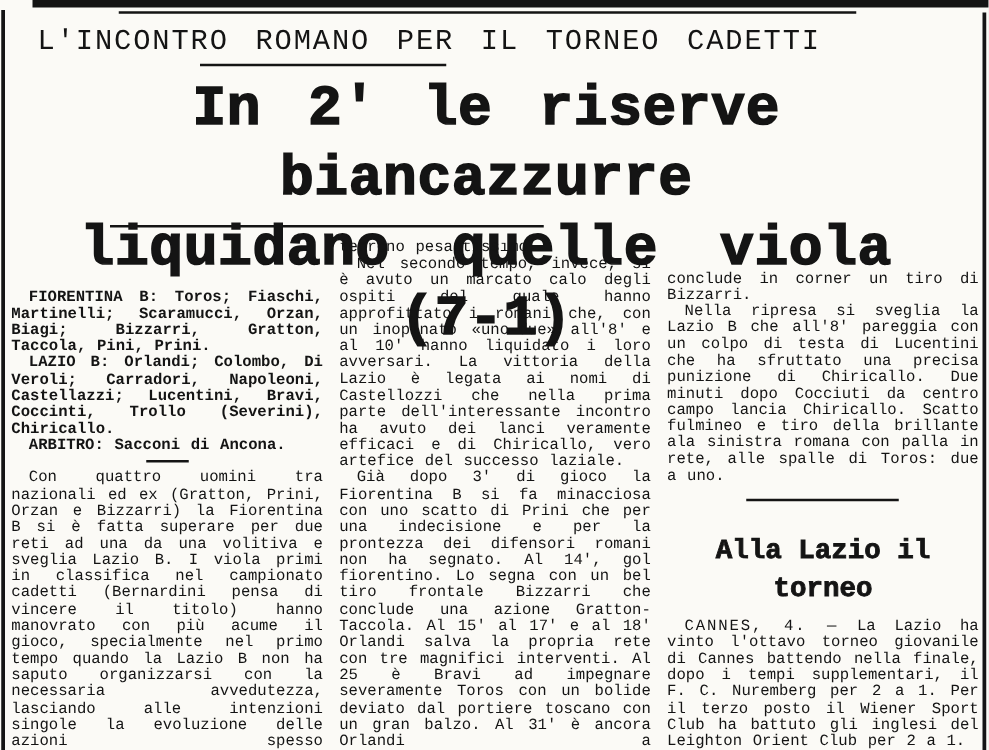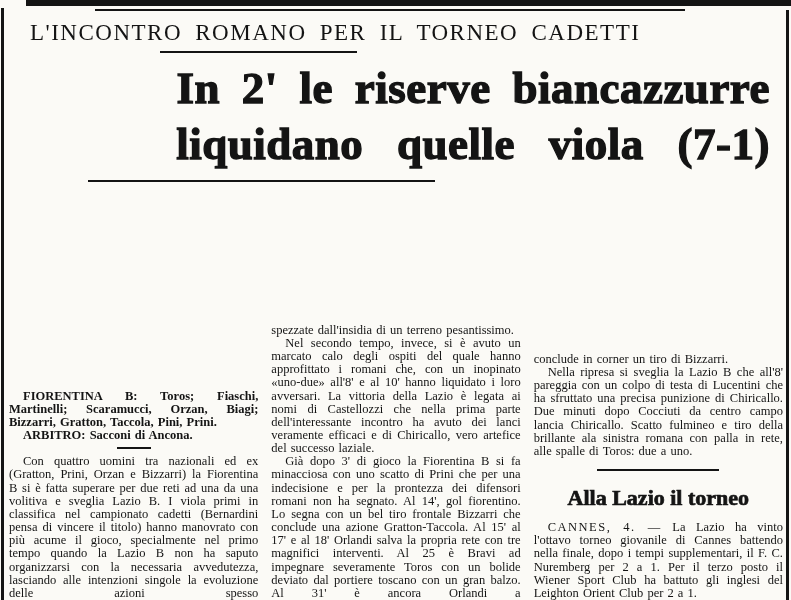--- a/index.html
+++ b/index.html
@@ -1,38 +1,38 @@
 <!DOCTYPE html>
 <html style="--ink: #141414; --paper: #fbfaf6;"><head>
 <meta charset="utf-8">
 <style>
   :root { --ink:#141414; --paper:#fbfaf6; }
   * { margin:0; padding:0; box-sizing:border-box; }
   html,body { background:#e8e6e0; }
   .page {
     position:relative; width:791px; height:600px; overflow:hidden;
     background:var(--paper); color:var(--ink);
-    font-family:Liberation Serif, serif;
+    font-family:Liberation Mono, monospace;
   }
   
   .top-bar { position:absolute; left:26px; right:0; top:0; height:6px; background:var(--ink); }
   .top-bar-thin { position:absolute; left:95px; width:590px; top:9px; height:2px; background:var(--ink); }
   .left-rule { position:absolute; left:1px; top:8px; bottom:0; width:3px; background:var(--ink); }
   .right-rule { position:absolute; right:2px; top:10px; bottom:0; width:3px; background:var(--ink); }
 
   
   .kicker {
     position:absolute; left:30px; top:20px; width:460px;
     text-align:center; font-size:23px; letter-spacing:1.5px; word-spacing:6px;
     white-space:nowrap; font-weight:500;
   }
   .kicker-underline { position:absolute; left:160px; top:51px; width:197px; height:2px; background:var(--ink); }
 
   
-  .headline { position:absolute; left:8px; right:21px; top:60px; text-align:right; font-weight:bold; }
+  .headline { position:absolute; left:8px; right:21px; top:60px; text-align:center; font-weight:bold; }
   .hl-line {
     display:block; font-size:45px; line-height:56px;
     -webkit-text-stroke:1.3px var(--ink); letter-spacing:0.5px;
   }
   .hl-line.l1 { word-spacing:10px; }
   .hl-line.l2 { word-spacing:22px; }
   .headline-rule { position:absolute; left:88px; top:180px; width:347px; height:2px; background:var(--ink); }
 
   
   .columns { position:absolute; left:5px; right:4px; top:194px; bottom:0; display:flex; overflow:hidden;align-items:flex-end; }
@@ -44,21 +44,21 @@
     text-indent:14px; word-spacing:1px;
   }
   .col p.bold { font-weight:bold; }
   .col p.noindent { text-indent:0;margin-top:44px; }
   .col p.cont { text-align-last:justify; }
 
   .dash-divider { width:34px; height:2px; background:var(--ink); margin:5px auto 6px auto; }
   .col3-divider { width:122px; height:2px; background:var(--ink); margin:11px auto 0 auto; }
 
   .subhead {
-    margin:11px 0 8px 0; text-align:center; font-weight:bold;
+    margin:24px 0 8px 0; text-align:center; font-weight:bold;
     font-size:22px; line-height:31px; -webkit-text-stroke:0.7px var(--ink);
   }
   .subhead span { display:block; }
   .dateline { letter-spacing:1.5px; }
 </style>
 </head>
 <body>
 
 <div class="page">
 
@@ -73,20 +73,21 @@
   <h1 class="headline">
     <span class="hl-line l1">In 2' le riserve biancazzurre</span>
     <span class="hl-line l2">liquidano quelle viola (7-1)</span>
   </h1>
   <div class="headline-rule"></div>
 
   <div class="columns">
 
     <div class="col">
       <p class="bold">FIORENTINA B: Toros; Fiaschi, Martinelli; Scaramucci, Orzan, Biagi; Bizzarri, Gratton, Taccola, Pini, Prini.</p>
+      <p class="bold">LAZIO B: Orlandi; Colombo, Di Veroli; Carradori, Napoleoni, Castellazzi; Lucentini, Bravi, Coccinti, Trollo (Severini), Chiricallo.</p>
       <p class="bold">ARBITRO: Sacconi di Ancona.</p>
       <div class="dash-divider"></div>
       <p class="cont">Con quattro uomini tra nazionali ed ex (Gratton, Prini, Orzan e Bizzarri) la Fiorentina B si è fatta superare per due reti ad una da una volitiva e sveglia Lazio B. I viola primi in classifica nel campionato cadetti (Bernardini pensa di vincere il titolo) hanno manovrato con più acume il gioco, specialmente nel primo tempo quando la Lazio B non ha saputo organizzarsi con la necessaria avvedutezza, lasciando alle intenzioni singole la evoluzione delle azioni spesso</p>
     </div>
 
     <div class="col-rule"></div>
 
     <div class="col">
       <p class="noindent">spezzate dall'insidia di un terreno pesantissimo.</p>
       <p>Nel secondo tempo, invece, si è avuto un marcato calo degli ospiti del quale hanno approfittato i romani che, con un inopinato «uno-due» all'8' e al 10' hanno liquidato i loro avversari. La vittoria della Lazio è legata ai nomi di Castellozzi che nella prima parte dell'interessante incontro ha avuto dei lanci veramente efficaci e di Chiricallo, vero artefice del successo laziale.</p>

